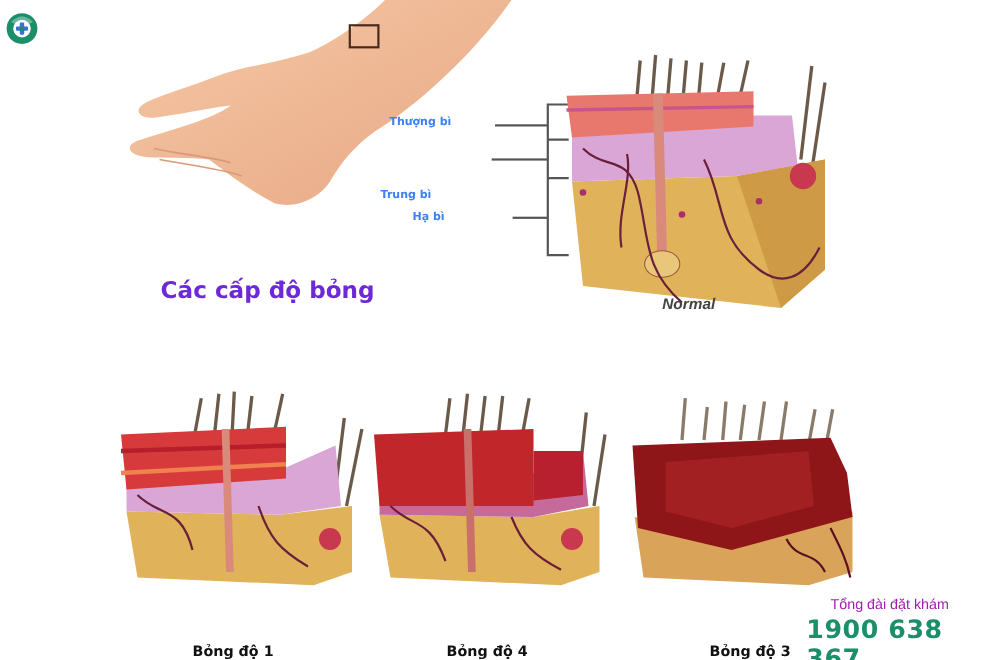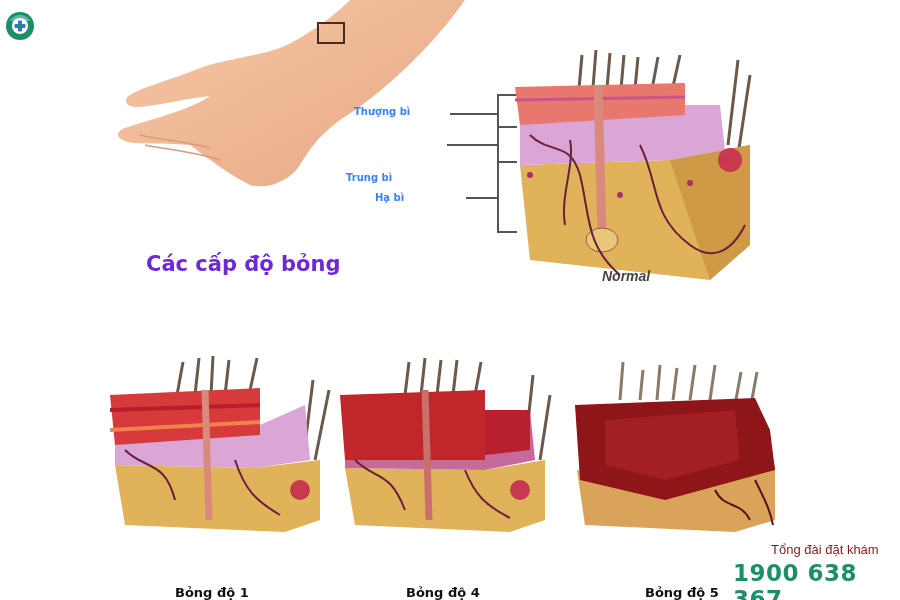--- a/index.html
+++ b/index.html
@@ -16,21 +16,21 @@
 
   
   .layer-label { font-family:"DejaVu Sans", sans-serif; font-weight:bold; font-size:10px; color:#3b82f6; }
   .bracket-line { background:#555; }
 
   .title { left:146px; top:252px; font-family:"DejaVu Sans", sans-serif; font-weight:bold; font-size:21px; color:#6d28d9; }
   .normal-label { left:570px; top:268px; font-family:"Liberation Sans", sans-serif; font-style:italic; font-weight:bold; font-size:14px; color:#444;margin-left:32px; }
 
   .degree-label { font-family:"DejaVu Sans", sans-serif; font-weight:bold; font-size:13px; color:#111;margin-top:32px; }
 
-  .hotline-caption { left:755px; top:542px; font-family:"Liberation Sans", sans-serif; font-size:13px; color:#7f1d1d;margin-left:16px; }
+  .hotline-caption { left:755px; top:542px; font-family:"Liberation Sans", sans-serif; font-size:13px; color:#a21caf; }
   .hotline-number { left:733px; top:560px; font-family:"DejaVu Sans", sans-serif; font-weight:bold; font-size:23px; color:#1a8f6a; letter-spacing:0.5px; }
 
   .skin-block { position:absolute; }
 </style>
 </head>
 <body>
 
 <div class="abs logo">
   <div class="logo-mark">
     <svg width="32" height="32" viewBox="0 0 32 32">
@@ -170,16 +170,16 @@
   <path d="M10 55 L190 48 L205 80 L210 120 L100 150 L15 130 Z" fill="#8e1518"></path>
   <path d="M40 70 L170 60 L175 110 L100 130 L40 115 Z" fill="#a82225" opacity="0.8"></path>
   <g stroke="#5a1020" stroke-width="2" fill="none">
       <path d="M150 140 C160 160 175 150 185 170"></path>
       <path d="M190 130 C200 150 205 160 208 175"></path>
     </g>
 </svg>
 
 <div class="abs degree-label" style="left:175px; top:553px;">Bỏng độ 1</div>
 <div class="abs degree-label" style="left:406px; top:553px;">Bỏng độ 4</div>
-<div class="abs degree-label" style="left:645px; top:553px;">Bỏng độ 5</div>
+<div class="abs degree-label" style="left:645px; top:553px;">Bỏng độ 3</div>
 
 <div class="abs hotline-caption">Tổng đài đặt khám</div>
 <div class="abs hotline-number">1900 638 367</div>
 
 </body></html>

